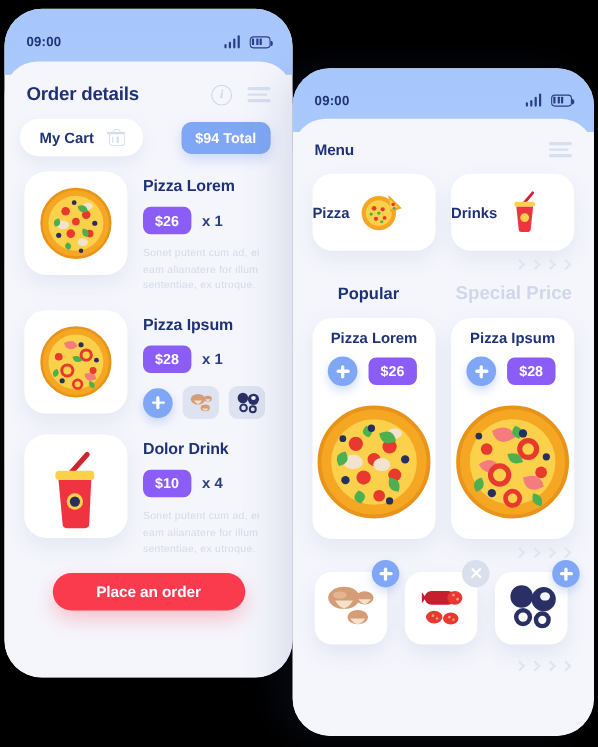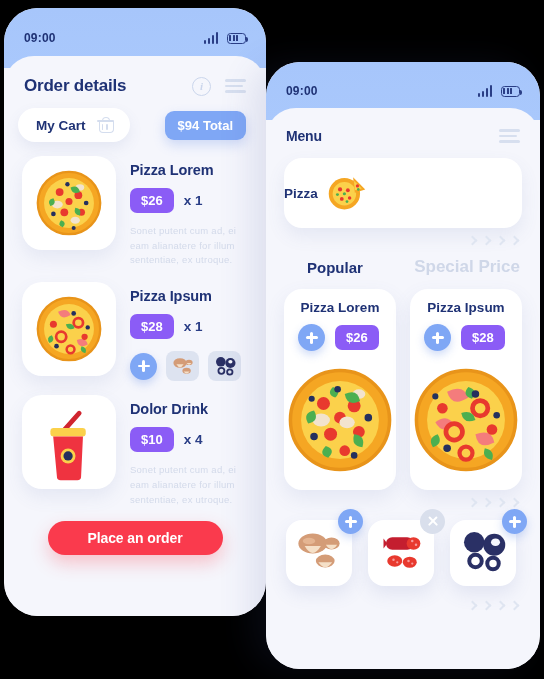--- a/index.html
+++ b/index.html
@@ -359,20 +359,31 @@
                 <circle cx="25" cy="21" r="2.2" fill="#E8392E"></circle>
               <circle cx="18" cy="31" r="2.2" fill="#E8392E"></circle>
                 <circle cx="27" cy="30" r="2" fill="#E8392E"></circle>
               <circle cx="21" cy="25" r="1.8" fill="#4CAF50"></circle>
                 <circle cx="13" cy="26" r="1.7" fill="#4CAF50"></circle>
               <circle cx="24" cy="34" r="1.6" fill="#4CAF50"></circle>
               <path d="M31 6 L45 20 L33 24 z" fill="#F5A623"></path>
               <path d="M32 10 L41 19 L33 21 z" fill="#FBD14B"></path>
               <circle cx="36" cy="16" r="1.9" fill="#E8392E"></circle>
                 <circle cx="37" cy="20" r="1.5" fill="#4CAF50"></circle>
+            </svg>
+          </span>
+        </div>
+        <div class="cat-card">
+          <span>Drinks</span>
+          <span>
+            <svg width="34" height="42" viewBox="0 0 46 58">
+              <path d="M33 6 L22 19" stroke="#D0252F" stroke-width="3.6" stroke-linecap="round"></path>
+              <rect x="10" y="17" width="26" height="6.5" rx="2.6" fill="#FBD14B"></rect>
+              <path d="M12.5 23.5 L15.5 52 q0 3 3 3 h9 q3 0 3 -3 L33.5 23.5z" fill="#EF3340"></path>
+              <circle cx="23" cy="37" r="5.5" fill="#FBD14B"></circle>
             </svg>
           </span>
         </div>
       </div>
 
       <div class="chev">
           <i></i>
           <i></i>
           <i></i>
           <i></i>

